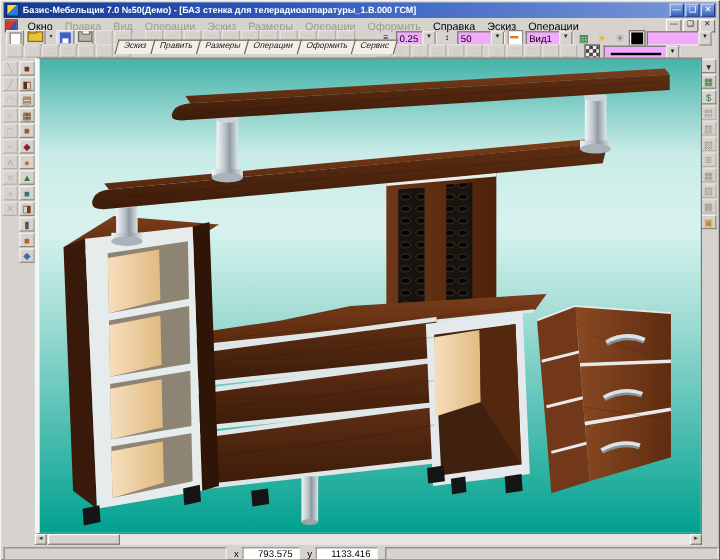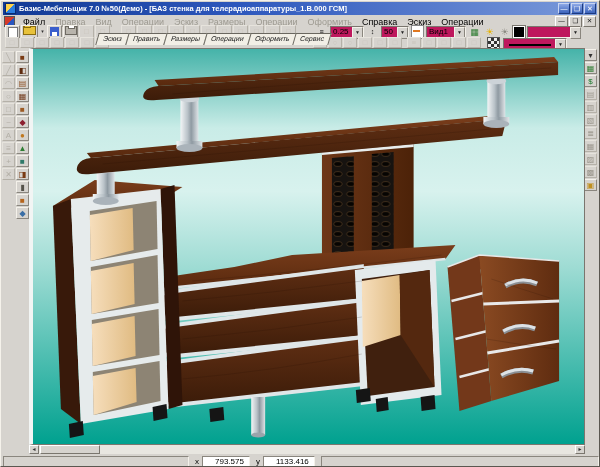--- a/index.html
+++ b/index.html
@@ -35,22 +35,22 @@
   .tbtn.small{width:14px;height:11px;line-height:10px;font-size:7.5px;}
   .tbtn.disabled{color:#c9c5bc;border-color:#e6e3dc #b5b1a8 #b5b1a8 #e6e3dc;}
   .caret{width:7px;height:13px;font-size:5px;line-height:12px;text-align:center;color:#333;}
   .icon-new{width:8px;height:10px;background:#fff;border:1px solid #777;}
   .icon-open{width:11px;height:7px;background:#e8c23a;border:1px solid #8a6d10;position:relative;margin-top:2px;}
   .icon-open::before{content:"";position:absolute;left:0;top:-3px;width:5px;height:2px;background:#e8c23a;border:1px solid #8a6d10;}
   .icon-save{width:9px;height:9px;background:#3a5ecc;position:relative;}
   .icon-save::after{content:"";position:absolute;left:2px;bottom:0;width:5px;height:4px;background:#fff;}
   .icon-print{width:10px;height:7px;background:#b8b4ac;border:1px solid #6e6a62;position:relative;margin-top:2px;}
   .icon-print::before{content:"";position:absolute;left:2px;top:-3px;width:5px;height:3px;background:#fff;border:1px solid #6e6a62;}
-  .combo{height:12px;background:#be185d;border:1px solid;border-color:#7a766e #f4f1ea #f4f1ea #7a766e;
-         display:flex;align-items:flex-start;box-sizing:border-box;}
+  .combo{height:12px;background:#f0abfc;border:1px solid;border-color:#7a766e #f4f1ea #f4f1ea #7a766e;
+         display:flex;align-items:center;box-sizing:border-box;}
   .combo .val{flex:1;font-size:8px;padding-left:2px;color:#000;white-space:nowrap;overflow:hidden;}
   .combo .drop{width:9px;height:10px;flex:none;background:#d6d3ce;border:1px solid;border-color:#f4f1ea #8a867e #8a867e #f4f1ea;
                font-size:5px;line-height:9px;text-align:center;color:#222;}
   .mini-icon{width:13px;height:12px;text-align:center;font-size:9px;line-height:12px;}
   .swatch{width:10px;height:10px;background:#000;border:1px solid #fff;outline:1px solid #7a766e;}
   .page-icon{width:11px;height:12px;background:#fff;border:1px solid #888;position:relative;}
   .page-icon::after{content:"";position:absolute;left:1px;top:4px;width:7px;height:2px;background:#e07820;}
   .linestyle{width:64px;}
   .linestyle .line{width:42px;height:2px;background:#000;margin-left:3px;}
   .hatch-icon{width:11px;height:11px;border:1px solid #555;
@@ -96,21 +96,21 @@
     <div class="win-btn">—</div>
         <div class="win-btn">❑</div>
         <div class="win-btn">✕</div>
       </div>
   </div>
 
   <div class="menubar">
     <div class="mdi-icon"></div>
     <div style="display:flex;">
 
-    <div class="menu-item">Файл</div>
+    <div class="menu-item">Окно</div>
         <div class="menu-item disabled">Правка</div>
         <div class="menu-item disabled">Вид</div>
         <div class="menu-item disabled">Операции</div>
         <div class="menu-item disabled">Эскиз</div>
         <div class="menu-item disabled">Размеры</div>
         <div class="menu-item disabled">Операции</div>
         <div class="menu-item disabled">Оформить</div>
         <div class="menu-item">Справка</div>
         <div class="menu-item">Эскиз</div>
         <div class="menu-item">Операции</div>
@@ -156,21 +156,21 @@
         <div class="tbtn disabled">□</div>
         <div class="tbtn disabled">□</div>
       </div>
     <div class="tb-group" style="left:312px;gap:2px;">
       <div class="mini-icon" style="font-size:7px;">≡</div>
       <div class="combo" style="width:34px;">
         <span class="val">0.25</span>
         <span class="drop">▼</span>
       </div>
       <div class="mini-icon" style="font-size:7px;">↕</div>
-      <div class="combo" style="width:28px;">
+      <div class="combo" style="width:40px;">
         <span class="val">50</span>
         <span class="drop">▼</span>
       </div>
       <div class="page-icon"></div>
       <div class="combo" style="width:40px;">
         <span class="val">Вид1</span>
         <span class="drop">▼</span>
       </div>
       <div class="mini-icon" style="color:#2e7d32;">▦</div>
       <div class="mini-icon" style="color:#e8b400;">☀</div>

